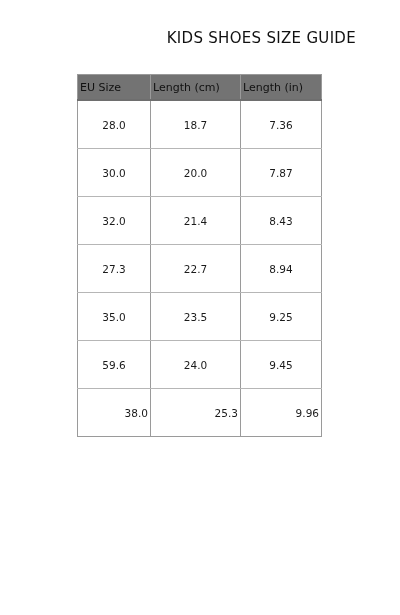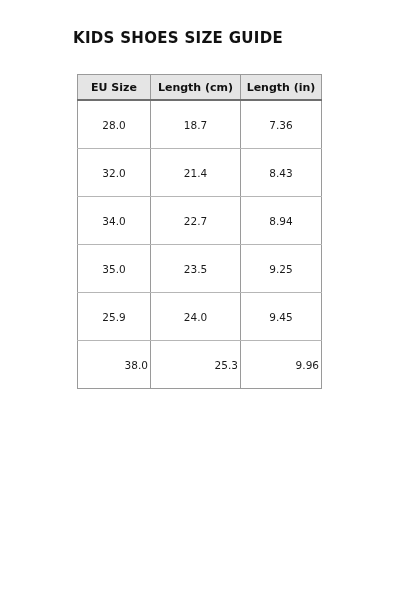--- a/index.html
+++ b/index.html
@@ -14,23 +14,23 @@
     font-family: "DejaVu Sans", "Liberation Sans", sans-serif;
     color: #1a1a1a;
     overflow: hidden;
   }
 
   #page-title {
     position: absolute;
     top: 29px;
     left: 0;
     width: 356px;
-    text-align: center;
+    text-align: right;
     font-size: 15px;
-    font-weight: bold;
+    font-weight: normal;
     letter-spacing: 0.3px;
     color: #111111;
   }
 
   #size-table-wrap {
     position: absolute;
     left: 77px;
     top: 74px;
     width: 244px;
   }
@@ -41,26 +41,26 @@
     table-layout: fixed;
     border: 1px solid #9a9a9a;
   }
 
   table.size-table col.c-eu    { width: 73px; }
   table.size-table col.c-cm    { width: 90px; }
   table.size-table col.c-in    { width: 81px; }
 
   table.size-table th {
     font-size: 11px;
-    font-weight: bold;
+    font-weight: normal;
     color: #111111;
-    text-align: center;
+    text-align: left;
     height: 24px;
     padding: 0 2px;
-    background: #e5e5e5;
+    background: #737373;
     border-right: 1px solid #9a9a9a;
     border-bottom: 2px solid #6e6e6e;
   }
   table.size-table th:last-child { border-right: none; }
 
   table.size-table td {
     font-size: 10.5px;
     color: #1a1a1a;
     text-align: center;
     height: 23px;
@@ -91,36 +91,41 @@
         <th>Length (in)</th>
       </tr>
     </thead>
     <tbody id="table-body">
         <tr>
           <td>28.0</td>
           <td>18.7</td>
           <td>7.36</td>
         </tr>
         <tr>
+          <td>30.0</td>
+          <td>20.0</td>
+          <td>7.87</td>
+        </tr>
+        <tr>
           <td>32.0</td>
           <td>21.4</td>
           <td>8.43</td>
         </tr>
         <tr>
-          <td>34.0</td>
+          <td>27.3</td>
           <td>22.7</td>
           <td>8.94</td>
         </tr>
         <tr>
           <td>35.0</td>
           <td>23.5</td>
           <td>9.25</td>
         </tr>
         <tr>
-          <td>25.9</td>
+          <td>59.6</td>
           <td>24.0</td>
           <td>9.45</td>
         </tr>
         <tr>
           <td>38.0</td>
           <td>25.3</td>
           <td>9.96</td>
         </tr>
       </tbody>
   </table>

